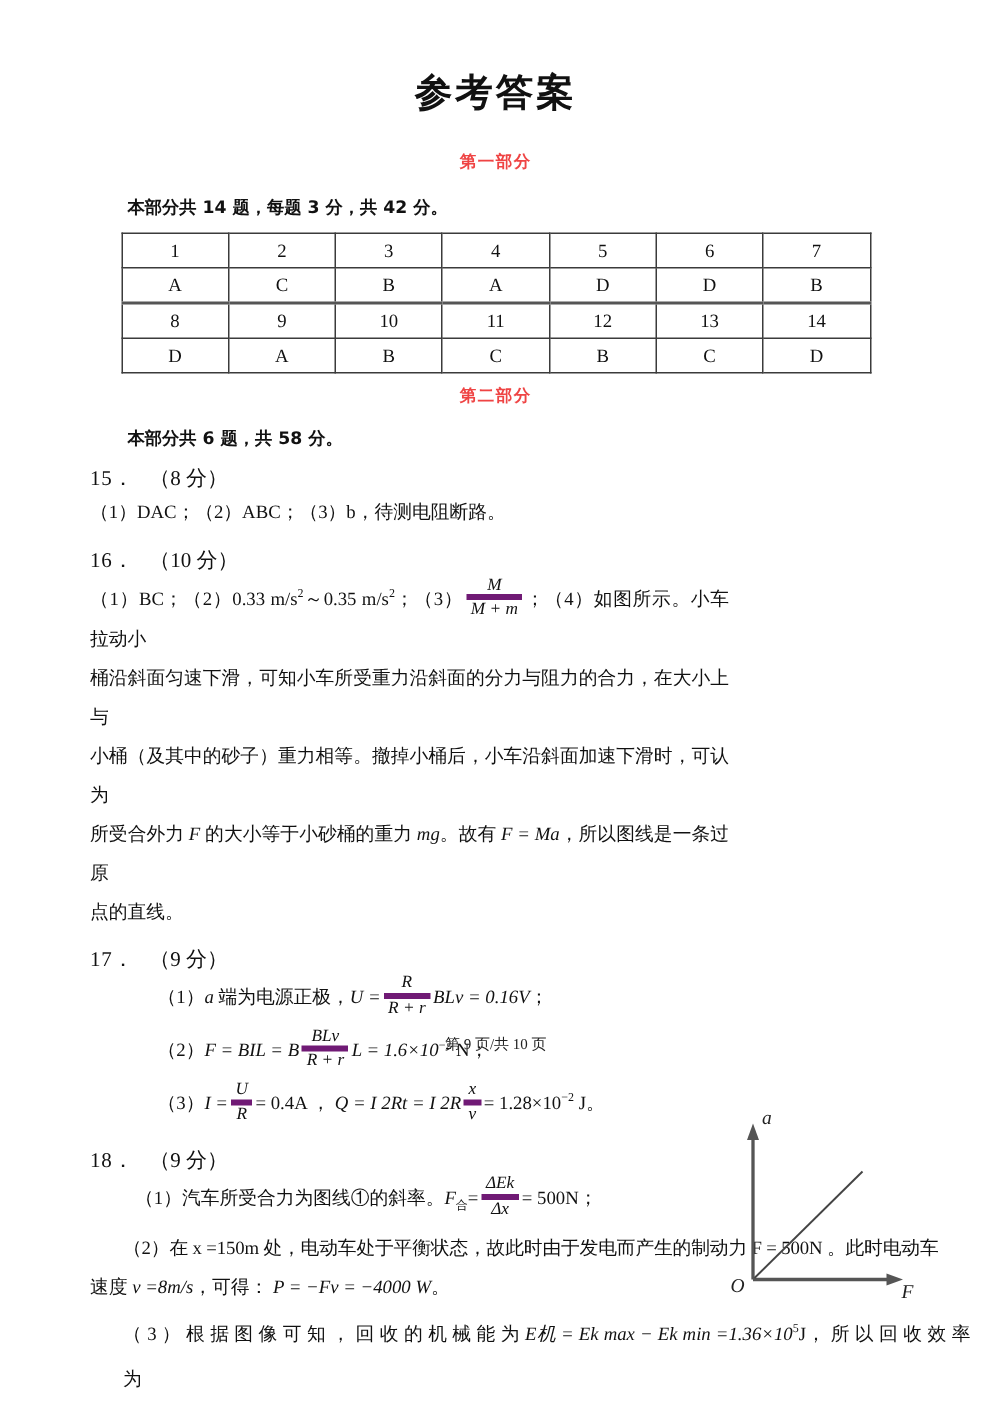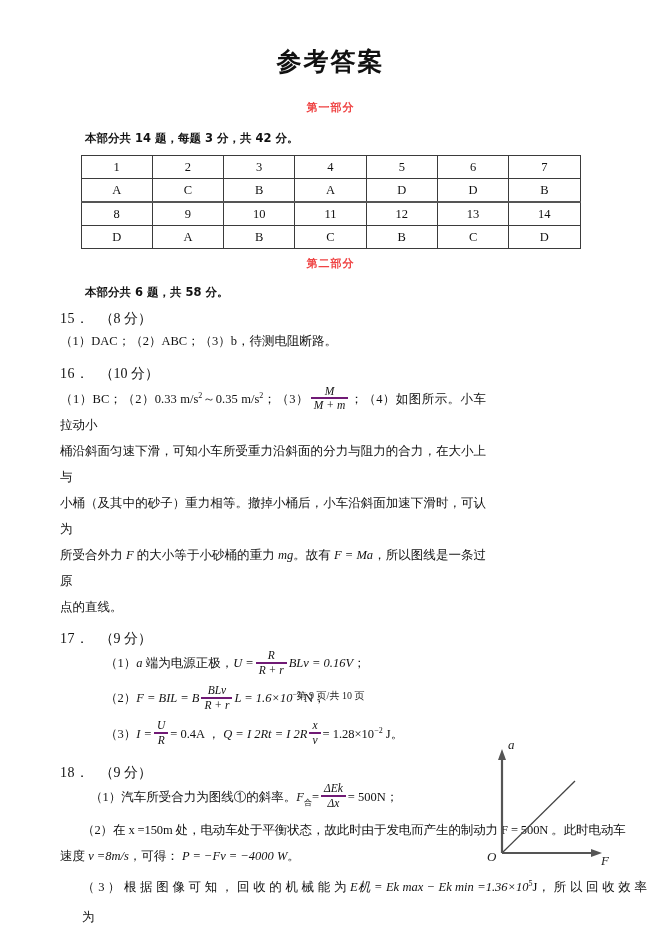--- a/index.html
+++ b/index.html
@@ -108,21 +108,21 @@
   
   .frac {
     display: inline-block;
     vertical-align: -0.55em;
     text-align: center;
     font-size: 11.5px;
     line-height: 1.12;
     margin: 0 2px;
   }
   .frac > .num-part { display: block; padding: 0 3px; }
-  .frac > .den-part { display: block; border-top: 2px solid #701a75; padding: 0 3px; }
+  .frac > .den-part { display: block; border-top: 4px solid #701a75; padding: 0 3px; }
 
   sup.ex { font-size: 8px; vertical-align: super; }
   sub.sb { font-size: 8px; vertical-align: sub; }
 
   
   .figure-graph {
     position: absolute;
     left: 482px;
     top: 352px;
     width: 132px;

